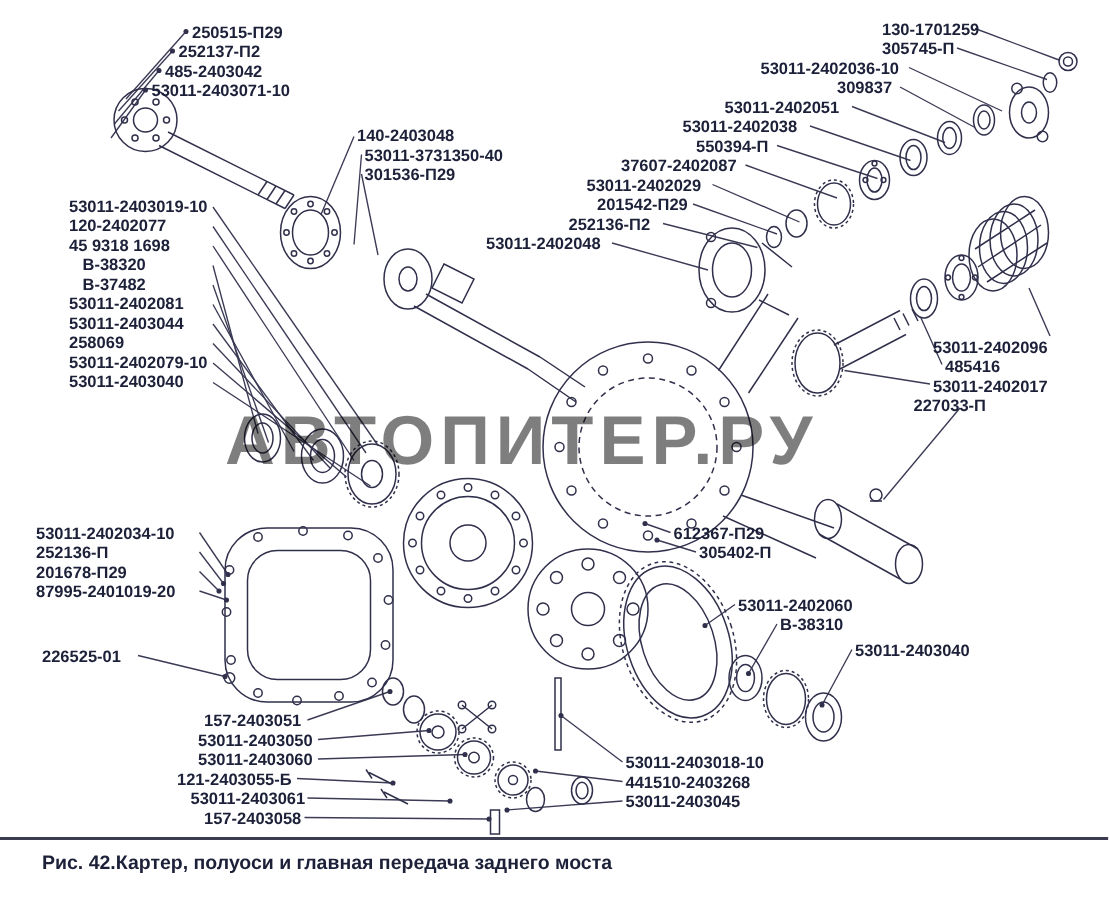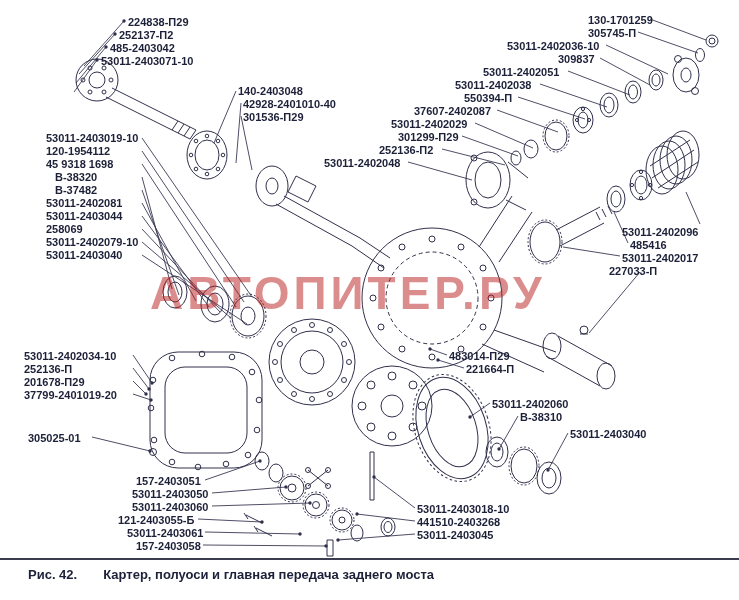--- a/index.html
+++ b/index.html
@@ -1,26 +1,26 @@
 <!DOCTYPE html>
 <html><head>
 <meta charset="utf-8">
 <style>
   html,body{margin:0;padding:0;background:#ffffff;}
   .page{position:relative;width:739px;height:600px;background:#ffffff;overflow:hidden;
         font-family:"Liberation Sans",sans-serif;}
   svg.drawing{position:absolute;left:0;top:0;z-index:1;}
   .watermark{position:absolute;left:150px;top:266px;z-index:2;
              font-size:46px;font-weight:bold;letter-spacing:4px;
-             color:#b91c1c;opacity:0.5;white-space:nowrap;pointer-events:none;}
+             color:#000000;opacity:0.5;white-space:nowrap;pointer-events:none;}
   .lbl{position:absolute;z-index:3;font-size:11px;font-weight:bold;color:#1c2038;
        white-space:nowrap;line-height:12px;}
   .rule{position:absolute;left:0;top:558px;width:739px;border-top:2px solid #3c3c50;z-index:3;}
   .caption{position:absolute;left:28px;top:567px;z-index:3;font-size:13px;font-weight:bold;color:#1c2038;}
-  .caption .title{margin-left:26px;text-align:right;}
+  .caption .title{text-align:right;}
 </style>
 </head>
 <body>
 
 <div class="page">
 
   <svg class="drawing" width="739" height="600" viewBox="0 0 739 600">
 
     <g stroke="#3a3a55" stroke-width="0.9" fill="none">
       <line x1="124" y1="21" x2="84" y2="66"></line>
@@ -330,60 +330,60 @@
         <circle cx="286" cy="487" r="1.7"></circle>
       <circle cx="310" cy="503" r="1.7"></circle>
         <circle cx="262" cy="522" r="1.7"></circle>
       <circle cx="300" cy="534" r="1.7"></circle>
         <circle cx="326" cy="546" r="1.7"></circle>
     </g>
   </svg>
 
   <div class="watermark">АВТОПИТЕР.РУ</div>
 
-  <div class="lbl" style="left:128px;top:16px">224838-П29</div>
+  <div class="lbl" style="left:128px;top:16px">250515-П29</div>
   <div class="lbl" style="left:119px;top:29px">252137-П2</div>
   <div class="lbl" style="left:110px;top:42px">485-2403042</div>
   <div class="lbl" style="left:101px;top:55px">53011-2403071-10</div>
   <div class="lbl" style="left:238px;top:85px">140-2403048</div>
-  <div class="lbl" style="left:243px;top:98px">42928-2401010-40</div>
+  <div class="lbl" style="left:243px;top:98px">53011-3731350-40</div>
   <div class="lbl" style="left:243px;top:111px">301536-П29</div>
   <div class="lbl" style="left:588px;top:14px">130-1701259</div>
   <div class="lbl" style="left:588px;top:27px">305745-П</div>
   <div class="lbl" style="left:507px;top:40px">53011-2402036-10</div>
   <div class="lbl" style="left:558px;top:53px">309837</div>
   <div class="lbl" style="left:483px;top:66px">53011-2402051</div>
   <div class="lbl" style="left:455px;top:79px">53011-2402038</div>
   <div class="lbl" style="left:464px;top:92px">550394-П</div>
   <div class="lbl" style="left:414px;top:105px">37607-2402087</div>
   <div class="lbl" style="left:391px;top:118px">53011-2402029</div>
-  <div class="lbl" style="left:398px;top:131px">301299-П29</div>
+  <div class="lbl" style="left:398px;top:131px">201542-П29</div>
   <div class="lbl" style="left:379px;top:144px">252136-П2</div>
   <div class="lbl" style="left:324px;top:157px">53011-2402048</div>
   <div class="lbl" style="left:46px;top:132px">53011-2403019-10</div>
-  <div class="lbl" style="left:46px;top:145px">120-1954112</div>
+  <div class="lbl" style="left:46px;top:145px">120-2402077</div>
   <div class="lbl" style="left:46px;top:158px">45 9318 1698</div>
   <div class="lbl" style="left:55px;top:171px">В-38320</div>
   <div class="lbl" style="left:55px;top:184px">В-37482</div>
   <div class="lbl" style="left:46px;top:197px">53011-2402081</div>
   <div class="lbl" style="left:46px;top:210px">53011-2403044</div>
   <div class="lbl" style="left:46px;top:223px">258069</div>
   <div class="lbl" style="left:46px;top:236px">53011-2402079-10</div>
   <div class="lbl" style="left:46px;top:249px">53011-2403040</div>
   <div class="lbl" style="left:24px;top:350px">53011-2402034-10</div>
   <div class="lbl" style="left:24px;top:363px">252136-П</div>
   <div class="lbl" style="left:24px;top:376px">201678-П29</div>
-  <div class="lbl" style="left:24px;top:389px">37799-2401019-20</div>
-  <div class="lbl" style="left:28px;top:432px">305025-01</div>
+  <div class="lbl" style="left:24px;top:389px">87995-2401019-20</div>
+  <div class="lbl" style="left:28px;top:432px">226525-01</div>
   <div class="lbl" style="left:622px;top:226px">53011-2402096</div>
   <div class="lbl" style="left:630px;top:239px">485416</div>
   <div class="lbl" style="left:622px;top:252px">53011-2402017</div>
   <div class="lbl" style="left:609px;top:265px">227033-П</div>
-  <div class="lbl" style="left:449px;top:350px">483014-П29</div>
-  <div class="lbl" style="left:466px;top:363px">221664-П</div>
+  <div class="lbl" style="left:449px;top:350px">612367-П29</div>
+  <div class="lbl" style="left:466px;top:363px">305402-П</div>
   <div class="lbl" style="left:492px;top:398px">53011-2402060</div>
   <div class="lbl" style="left:520px;top:411px">В-38310</div>
   <div class="lbl" style="left:570px;top:428px">53011-2403040</div>
   <div class="lbl" style="left:136px;top:475px">157-2403051</div>
   <div class="lbl" style="left:132px;top:488px">53011-2403050</div>
   <div class="lbl" style="left:132px;top:501px">53011-2403060</div>
   <div class="lbl" style="left:118px;top:514px">121-2403055-Б</div>
   <div class="lbl" style="left:127px;top:527px">53011-2403061</div>
   <div class="lbl" style="left:136px;top:540px">157-2403058</div>
   <div class="lbl" style="left:417px;top:503px">53011-2403018-10</div>

